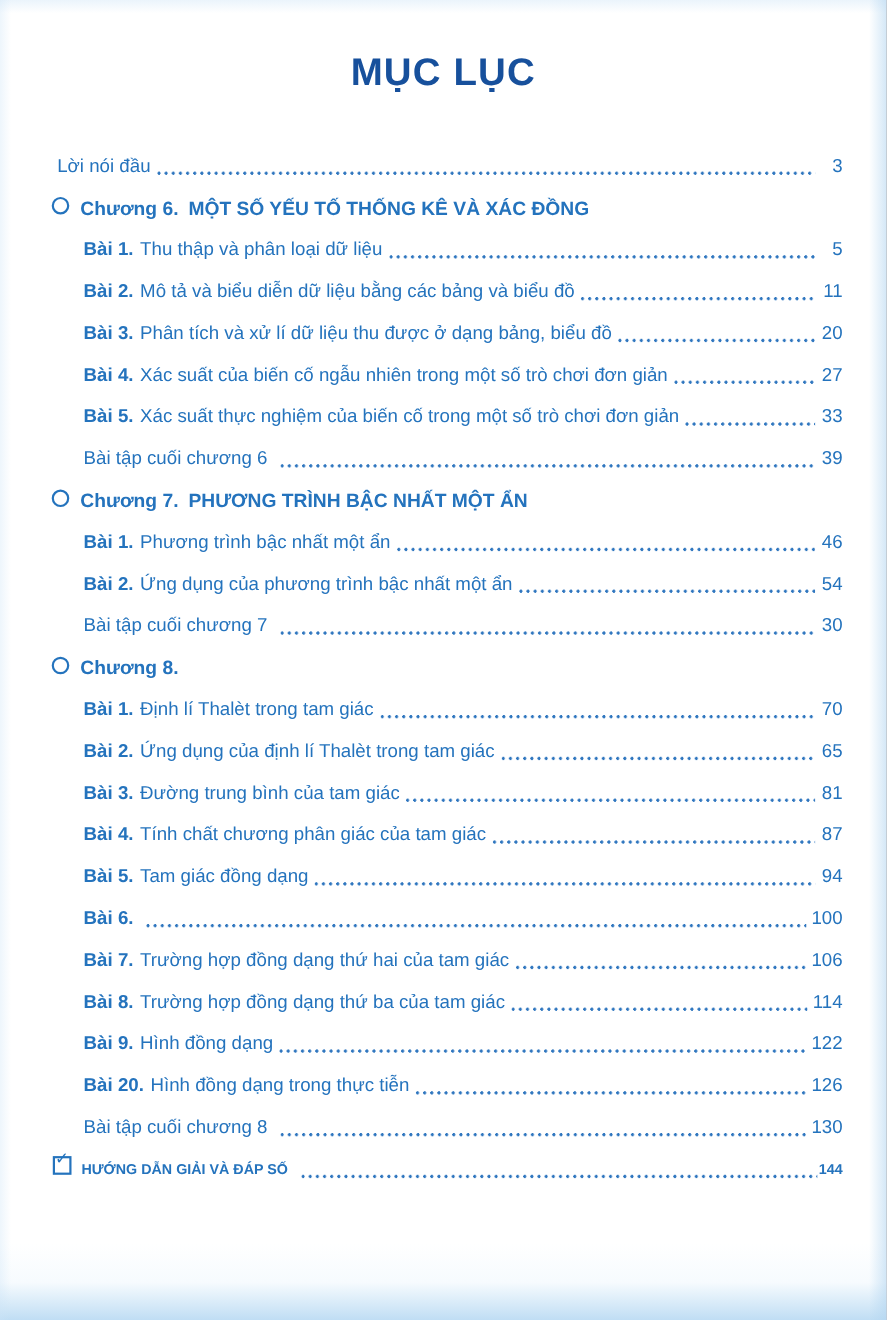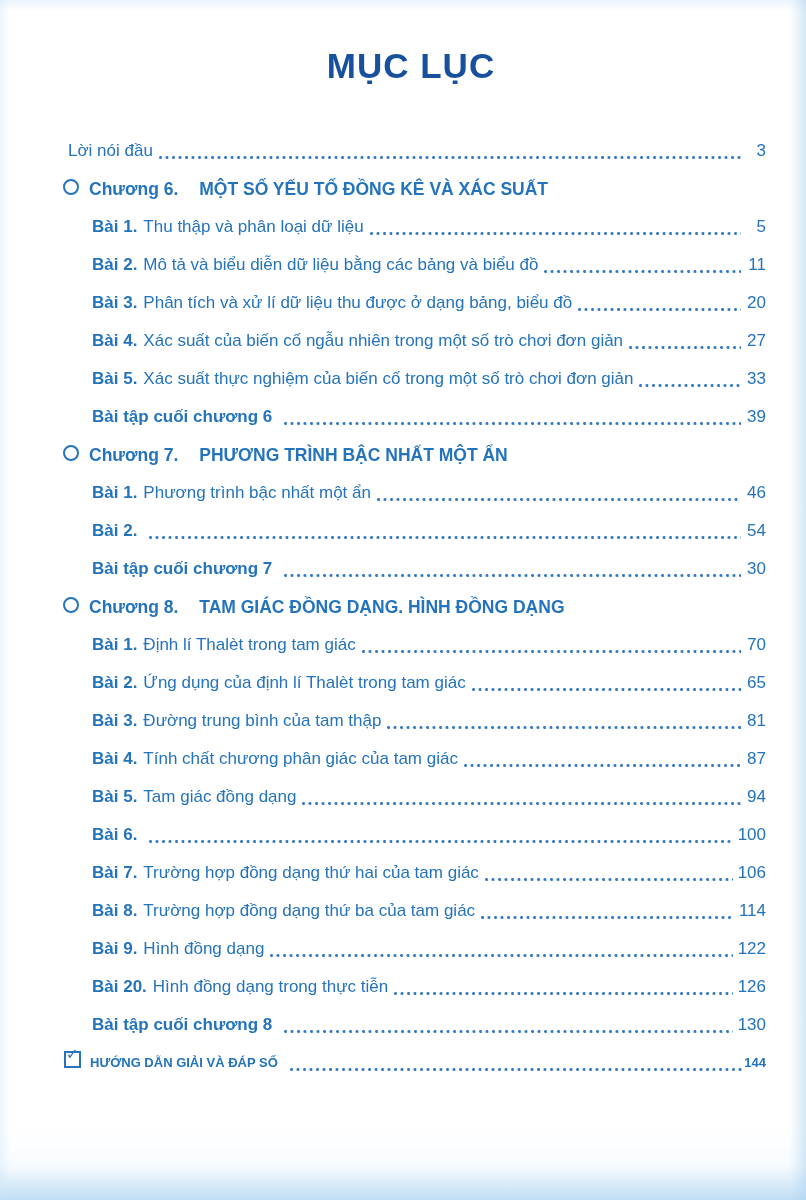--- a/index.html
+++ b/index.html
@@ -2,21 +2,21 @@
 <html><head>
 <meta charset="utf-8">
 <style>
   html,body { margin:0; padding:0; background:#9aa0a6; }
   .page {
     position: relative;
     width: 806px;
     height: 1200px;
     margin: 0 auto;
     box-sizing: border-box;
-    padding: 44px 40px 0 68px;
+    padding: 44px 40px 0 52px;
     font-family: "Liberation Sans", "DejaVu Sans", sans-serif;
     color: #2473bd;
     background:
       linear-gradient(to left,  rgba(176,212,240,0.55), rgba(255,255,255,0) 16px),
       linear-gradient(to right, rgba(205,228,247,0.35), rgba(255,255,255,0) 10px),
       linear-gradient(to top,   rgba(170,210,240,0.75), rgba(236,246,253,0.45) 34px, rgba(255,255,255,0) 70px),
       linear-gradient(to bottom,rgba(205,228,247,0.4), rgba(255,255,255,0) 12px),
       #ffffff;
     overflow: hidden;
   }
@@ -47,23 +47,23 @@
     height: 3px;
     margin: 0 5px 11px 6px;
     background-image: radial-gradient(circle at 1.5px 1.5px, #2f76bf 1.25px, rgba(0,0,0,0) 1.6px);
     background-size: 6.5px 3px;
     background-repeat: repeat-x;
   }
   .row .pagenum { flex: 0 0 auto; min-width: 20px; text-align: right; }
 
   
   .row-lesson, .row-lesson-bold { padding-left: 24px; }
-  .row-lesson-bold .label { font-weight: bold; }
+  .row-lesson-bold .label { font-weight: normal; }
   .row-chapter { font-weight: bold; font-size: 17.5px; margin-left: -5px; }
-  .row-chapter .label { margin-right: 21px; }
+  .row-chapter .label { margin-right: 9px; }
   .row-final { font-weight: bold; font-size: 13px; margin-left: -4px; }
   .row-final .leader { margin-right: 1px; }
 
   
   .bullet {
     flex: 0 0 auto;
     width: 12px; height: 12px;
     border: 2px solid #2473bd;
     border-radius: 50%;
     margin-right: 10px;
@@ -97,21 +97,21 @@
       <div class="row row-intro">
 
     <span class="etitle">Lời nói đầu</span>
     <span class="leader"></span>
     <span class="pagenum">3</span>
   </div>
       <div class="row row-chapter">
     <span class="bullet"></span>
 
     <span class="label">Chương 6.</span>
-    <span class="etitle">MỘT SỐ YẾU TỐ ĐỒNG KÊ VÀ XÁC SUẤT</span>
+    <span class="etitle">MỘT SỐ YẾU TỐ THỐNG KÊ VÀ XÁC ĐỒNG</span>
 
   </div>
       <div class="row row-lesson">
 
     <span class="label">Bài 1.</span>
     <span class="etitle">Thu thập và phân loại dữ liệu</span>
     <span class="leader"></span>
     <span class="pagenum">5</span>
   </div>
       <div class="row row-lesson">
@@ -159,55 +159,55 @@
       <div class="row row-lesson">
 
     <span class="label">Bài 1.</span>
     <span class="etitle">Phương trình bậc nhất một ẩn</span>
     <span class="leader"></span>
     <span class="pagenum">46</span>
   </div>
       <div class="row row-lesson">
 
     <span class="label">Bài 2.</span>
+    <span class="etitle">Ứng dụng của phương trình bậc nhất một ẩn</span>
     <span class="leader"></span>
     <span class="pagenum">54</span>
   </div>
       <div class="row row-lesson-bold">
 
     <span class="label">Bài tập cuối chương 7</span>
 
     <span class="leader"></span>
     <span class="pagenum">30</span>
   </div>
       <div class="row row-chapter">
     <span class="bullet"></span>
 
     <span class="label">Chương 8.</span>
-    <span class="etitle">TAM GIÁC ĐỒNG DẠNG. HÌNH ĐỒNG DẠNG</span>
 
   </div>
       <div class="row row-lesson">
 
     <span class="label">Bài 1.</span>
     <span class="etitle">Định lí Thalèt trong tam giác</span>
     <span class="leader"></span>
     <span class="pagenum">70</span>
   </div>
       <div class="row row-lesson">
 
     <span class="label">Bài 2.</span>
     <span class="etitle">Ứng dụng của định lí Thalèt trong tam giác</span>
     <span class="leader"></span>
     <span class="pagenum">65</span>
   </div>
       <div class="row row-lesson">
 
     <span class="label">Bài 3.</span>
-    <span class="etitle">Đường trung bình của tam thập</span>
+    <span class="etitle">Đường trung bình của tam giác</span>
     <span class="leader"></span>
     <span class="pagenum">81</span>
   </div>
       <div class="row row-lesson">
 
     <span class="label">Bài 4.</span>
     <span class="etitle">Tính chất chương phân giác của tam giác</span>
     <span class="leader"></span>
     <span class="pagenum">87</span>
   </div>

